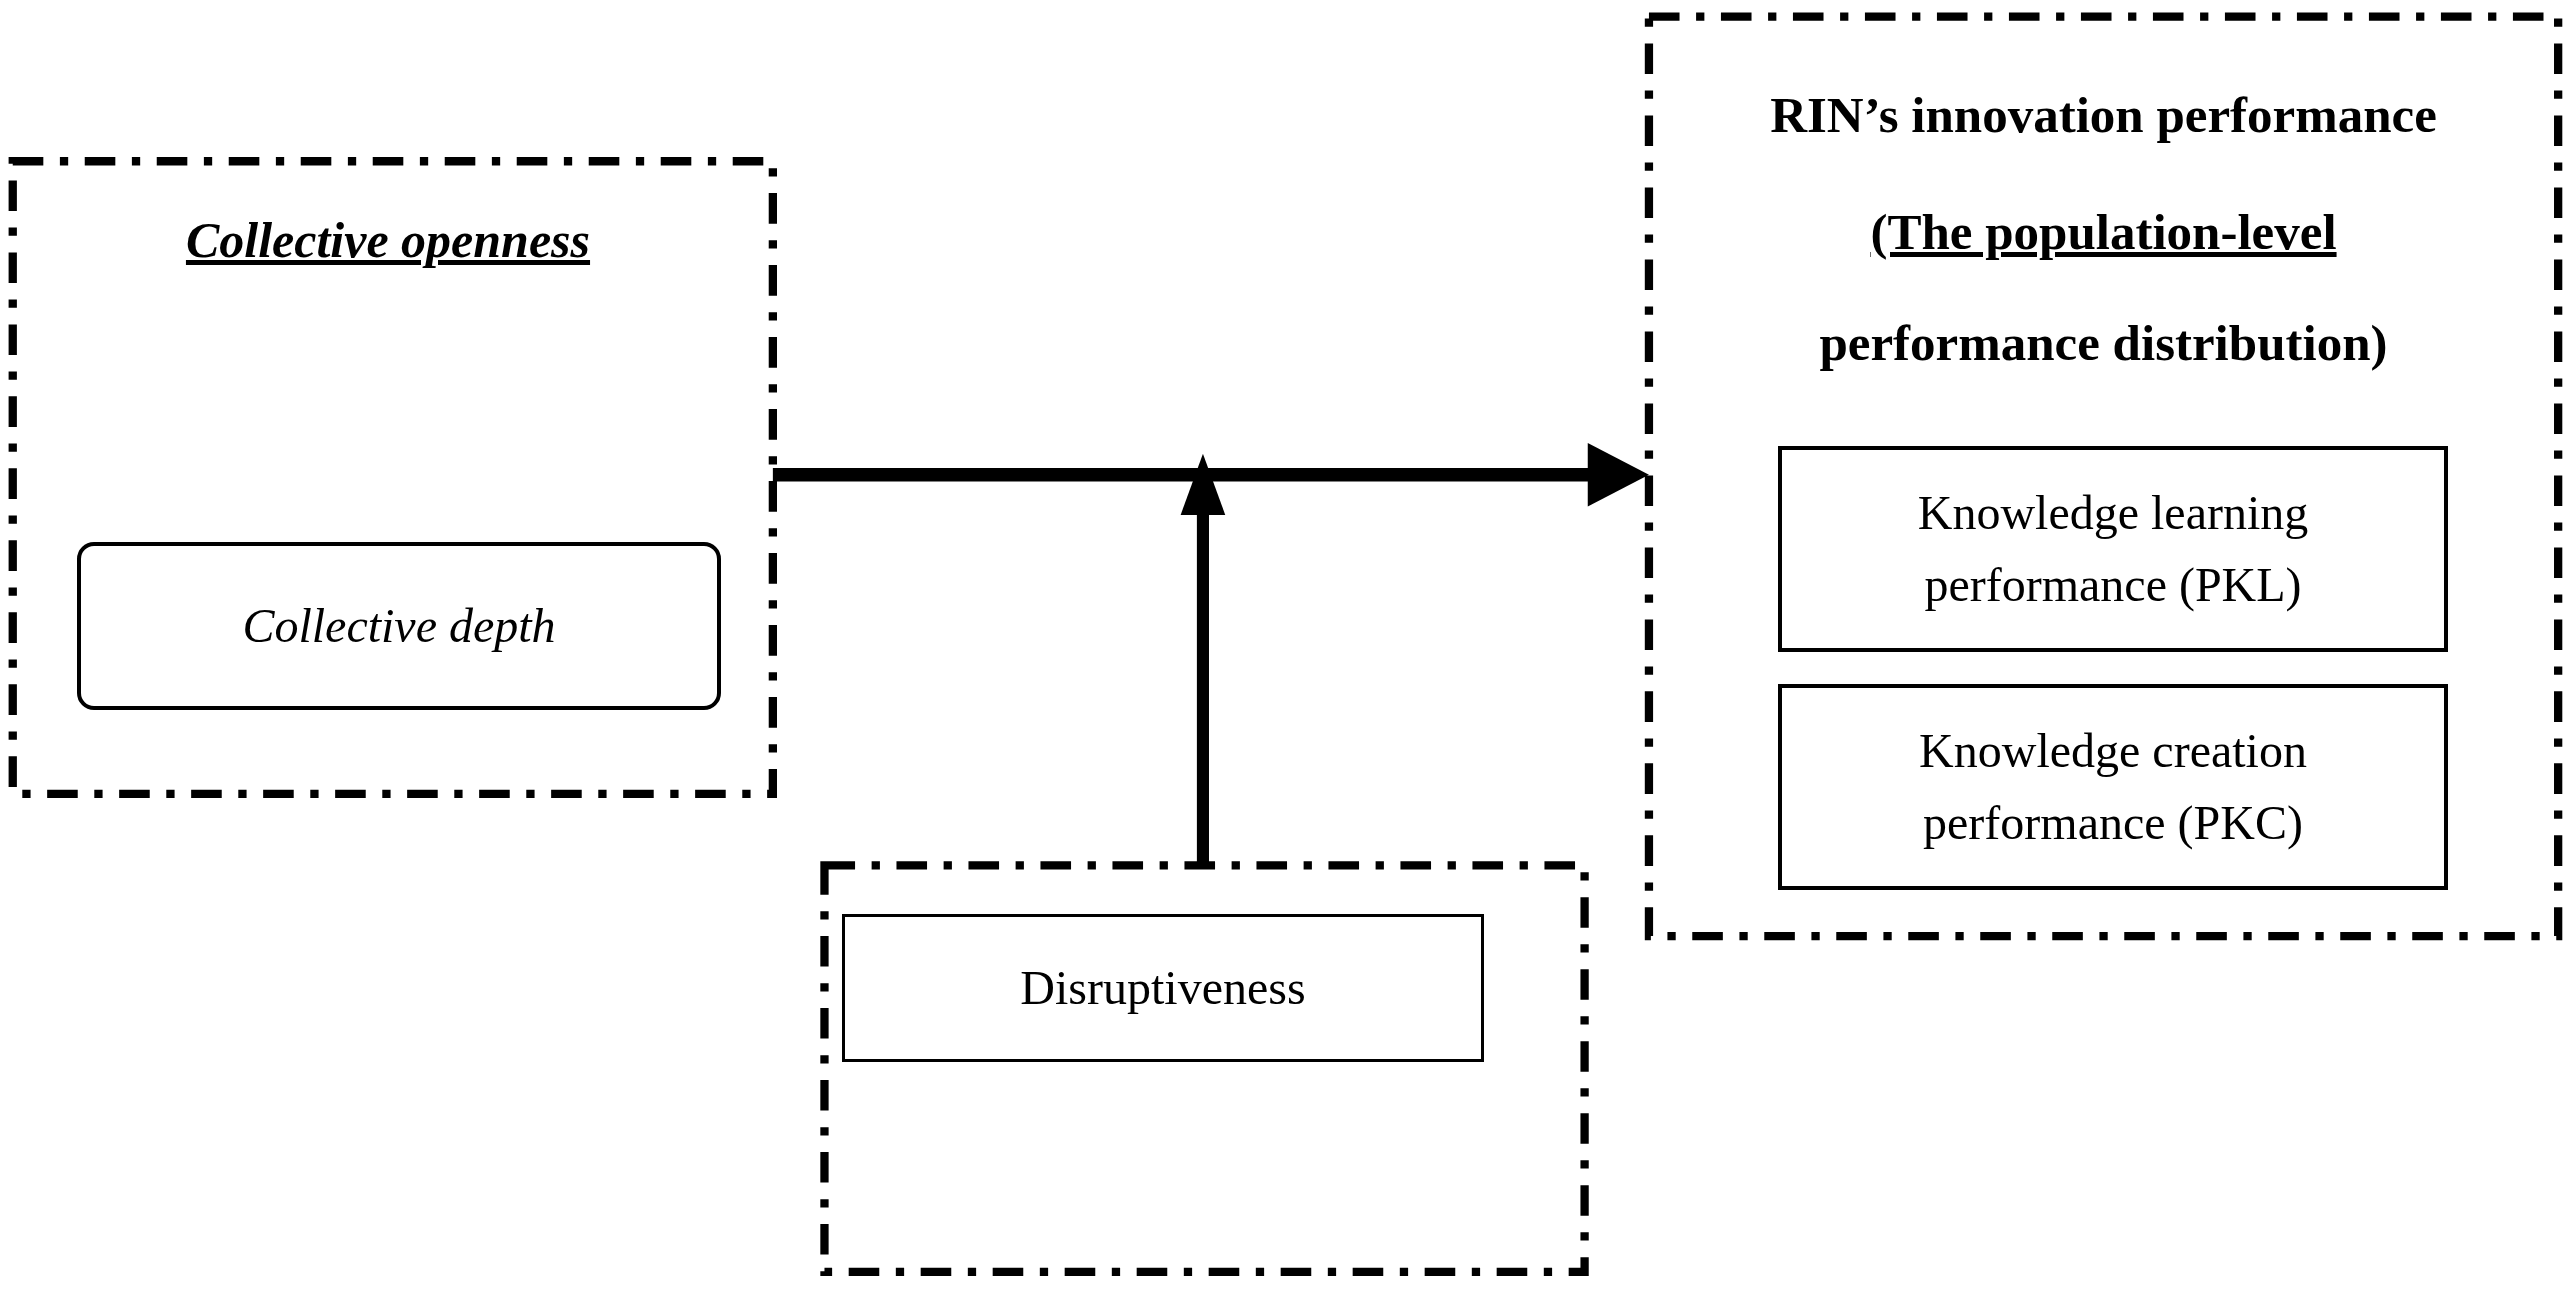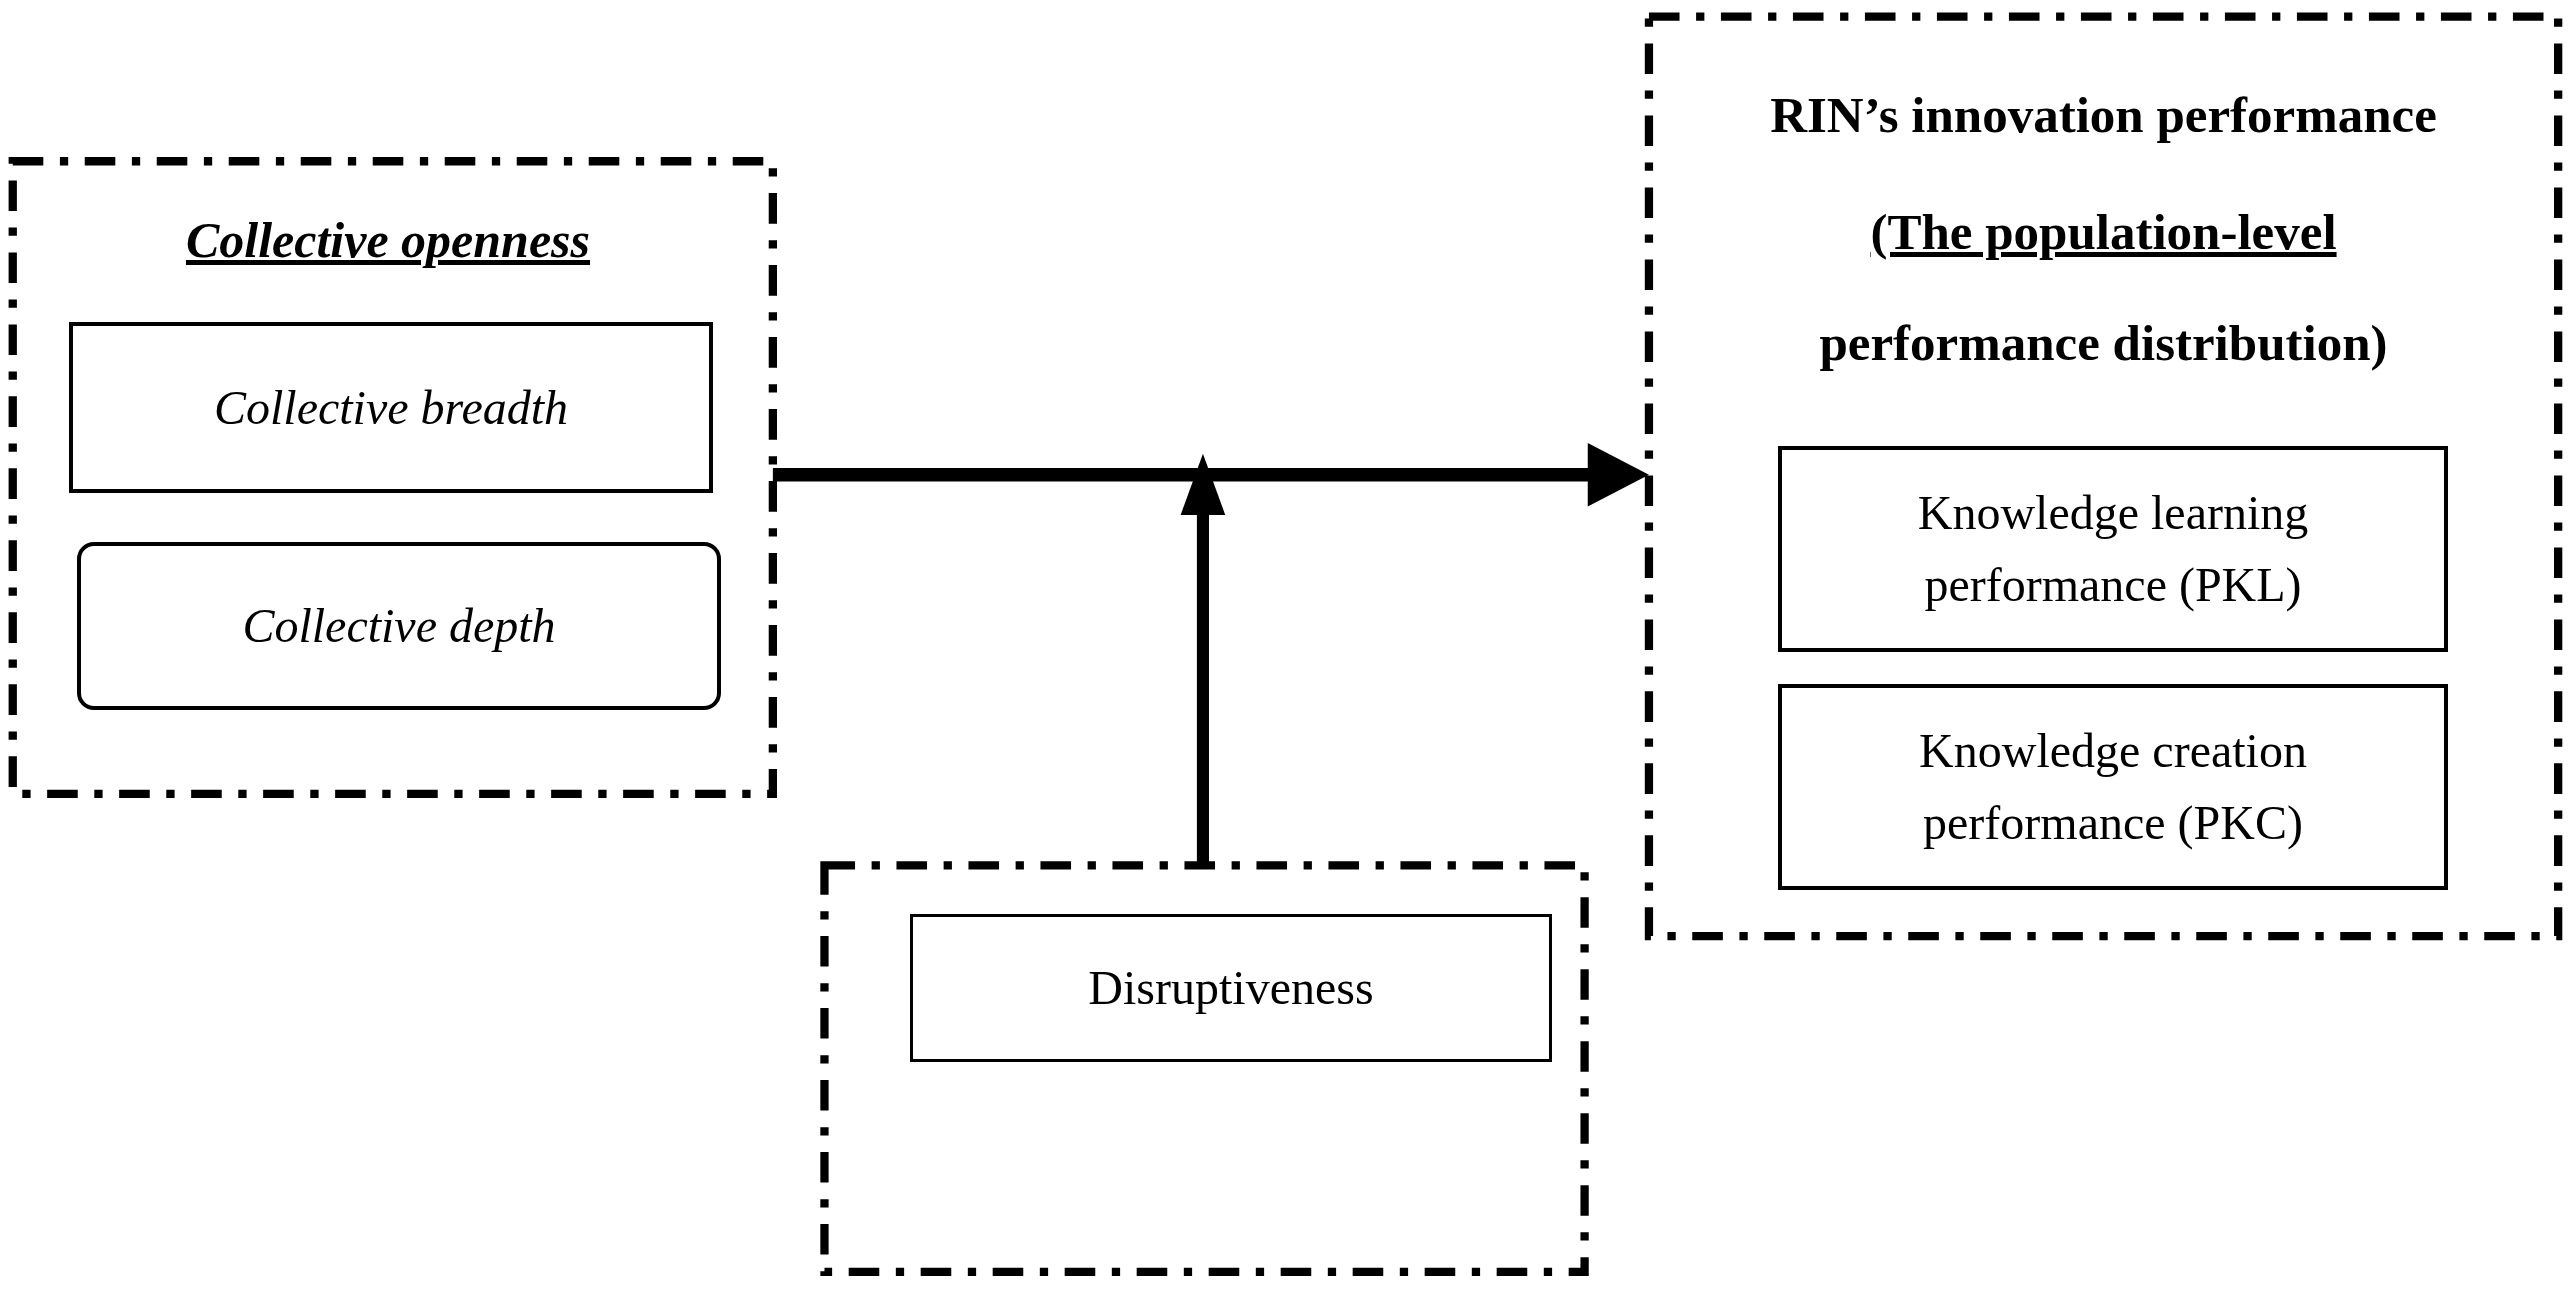--- a/index.html
+++ b/index.html
@@ -64,21 +64,21 @@
   .t-environment {
     font-size: 50px;
     font-weight: bold;
   }
   
   .node-breadth  { left: 69px;  top: 322px;  width: 644px; height: 171px; }
   .node-depth    { left: 77px;  top: 542px;  width: 644px; height: 168px; border-radius: 17px; }
   .node-pkl      { left: 1778px; top: 418px;  width: 670px; height: 206px; padding: 0 35px; margin-top: 28px; }
   .node-pkc      { left: 1778px; top: 684px; width: 670px; height: 206px; padding: 0 17px; }
   .node-pkl span, .node-pkc span { white-space: normal; }
-  .node-disrupt  { left: 910px; top: 914px; width: 642px; height: 148px; border-width: 3.8px; }
+  .node-disrupt  { left: 842px; top: 914px; width: 642px; height: 148px; border-width: 3.8px; }
 </style>
 </head>
 <body>
 
 <div class="canvas">
 
   <svg class="layer" viewBox="0 0 4043 2026" xmlns="http://www.w3.org/2000/svg">
 
     <rect x="20" y="253" width="1193" height="993" fill="none" stroke="#000000" stroke-width="13" stroke-dasharray="48 26 13 26"></rect>
 
@@ -92,23 +92,20 @@
     </g>
 
     <g>
       <line x1="1888" y1="1360" x2="1888" y2="790" stroke="#000000" stroke-width="19"></line>
       <polygon points="1853,808 1888,712 1923,808" fill="#000000"></polygon>
     </g>
   </svg>
 
   <div class="label t-group-left" style="left:8px; top:205px; width:760px; height:70px;text-decoration:underline;">Collective openness</div>
 
-  <div class="node node-breadth">
-    <span class="t-node-italic">Collective breadth</span>
-  </div>
 
   <div class="node node-depth">
     <span class="t-node-italic">Collective depth</span>
   </div>
 
   <div class="label t-group-right" style="left:1649px; top:82px; width:909px; height:67px;">RIN’s innovation performance</div>
 
   <div class="label t-group-right" style="left:1649px; top:199px; width:909px; height:67px;text-decoration:underline;">(The population-level</div>
 
   <div class="label t-group-right" style="left:1649px; top:310px; width:909px; height:67px;">performance distribution)</div>

